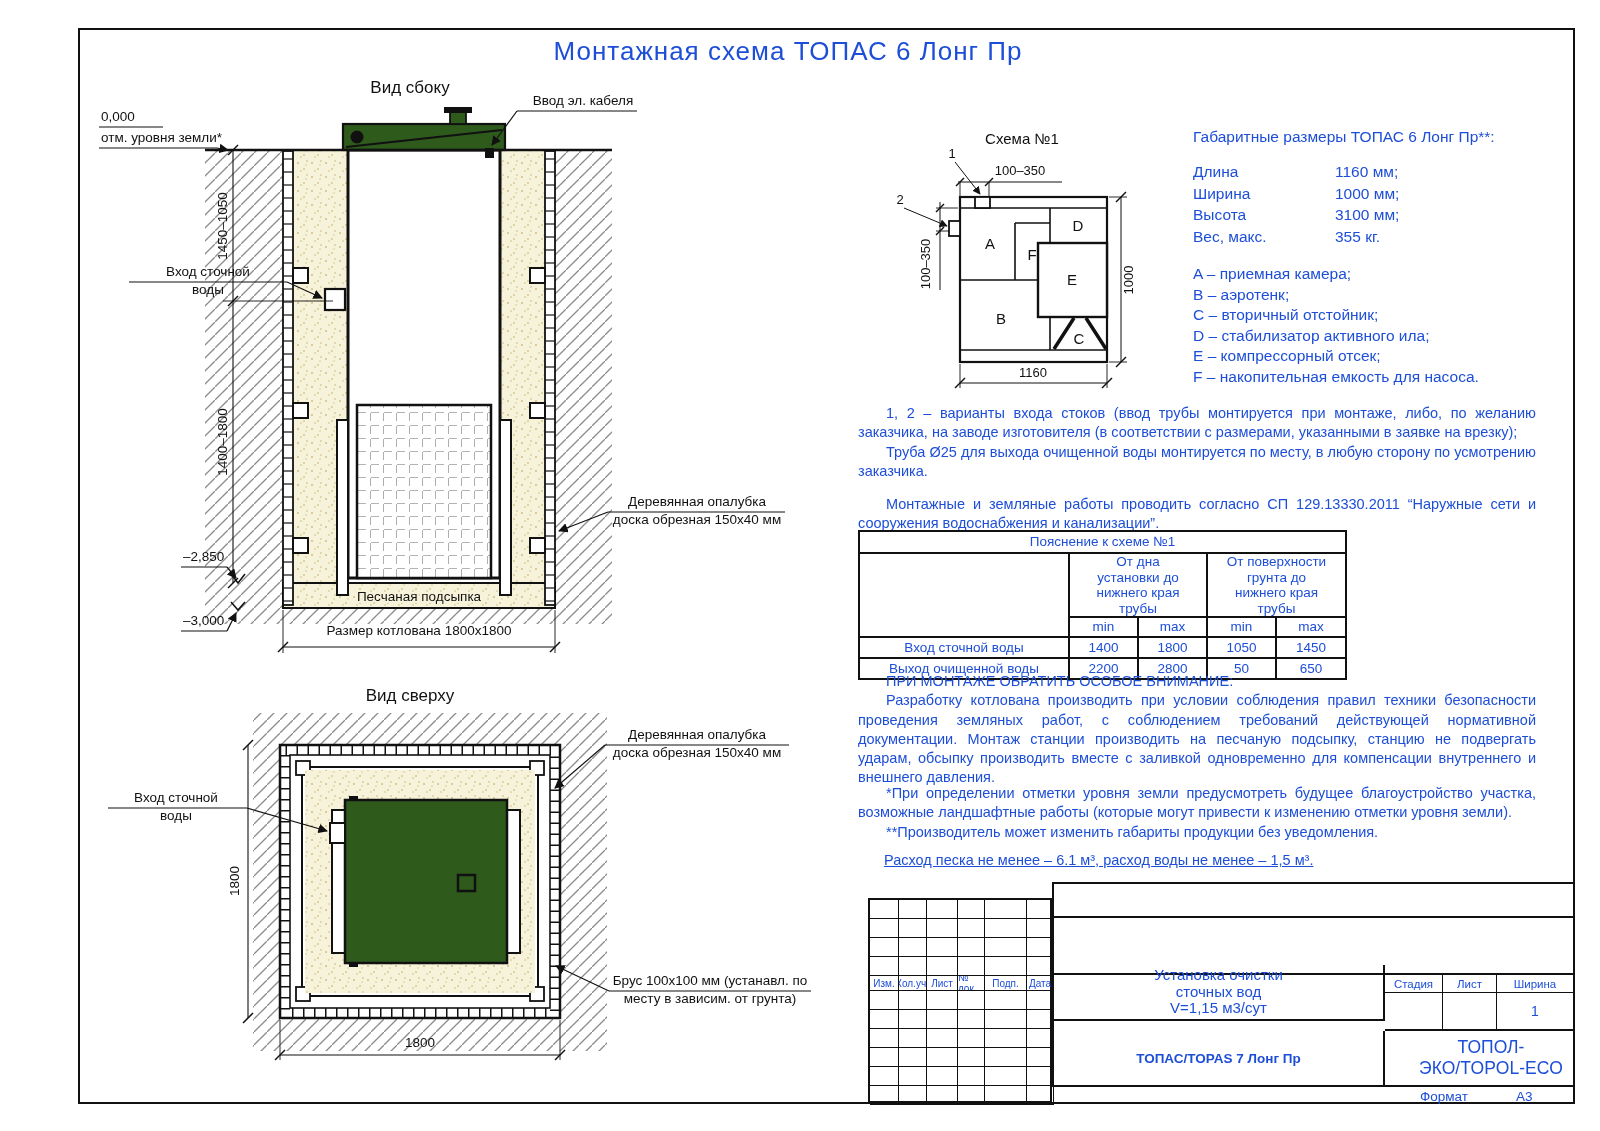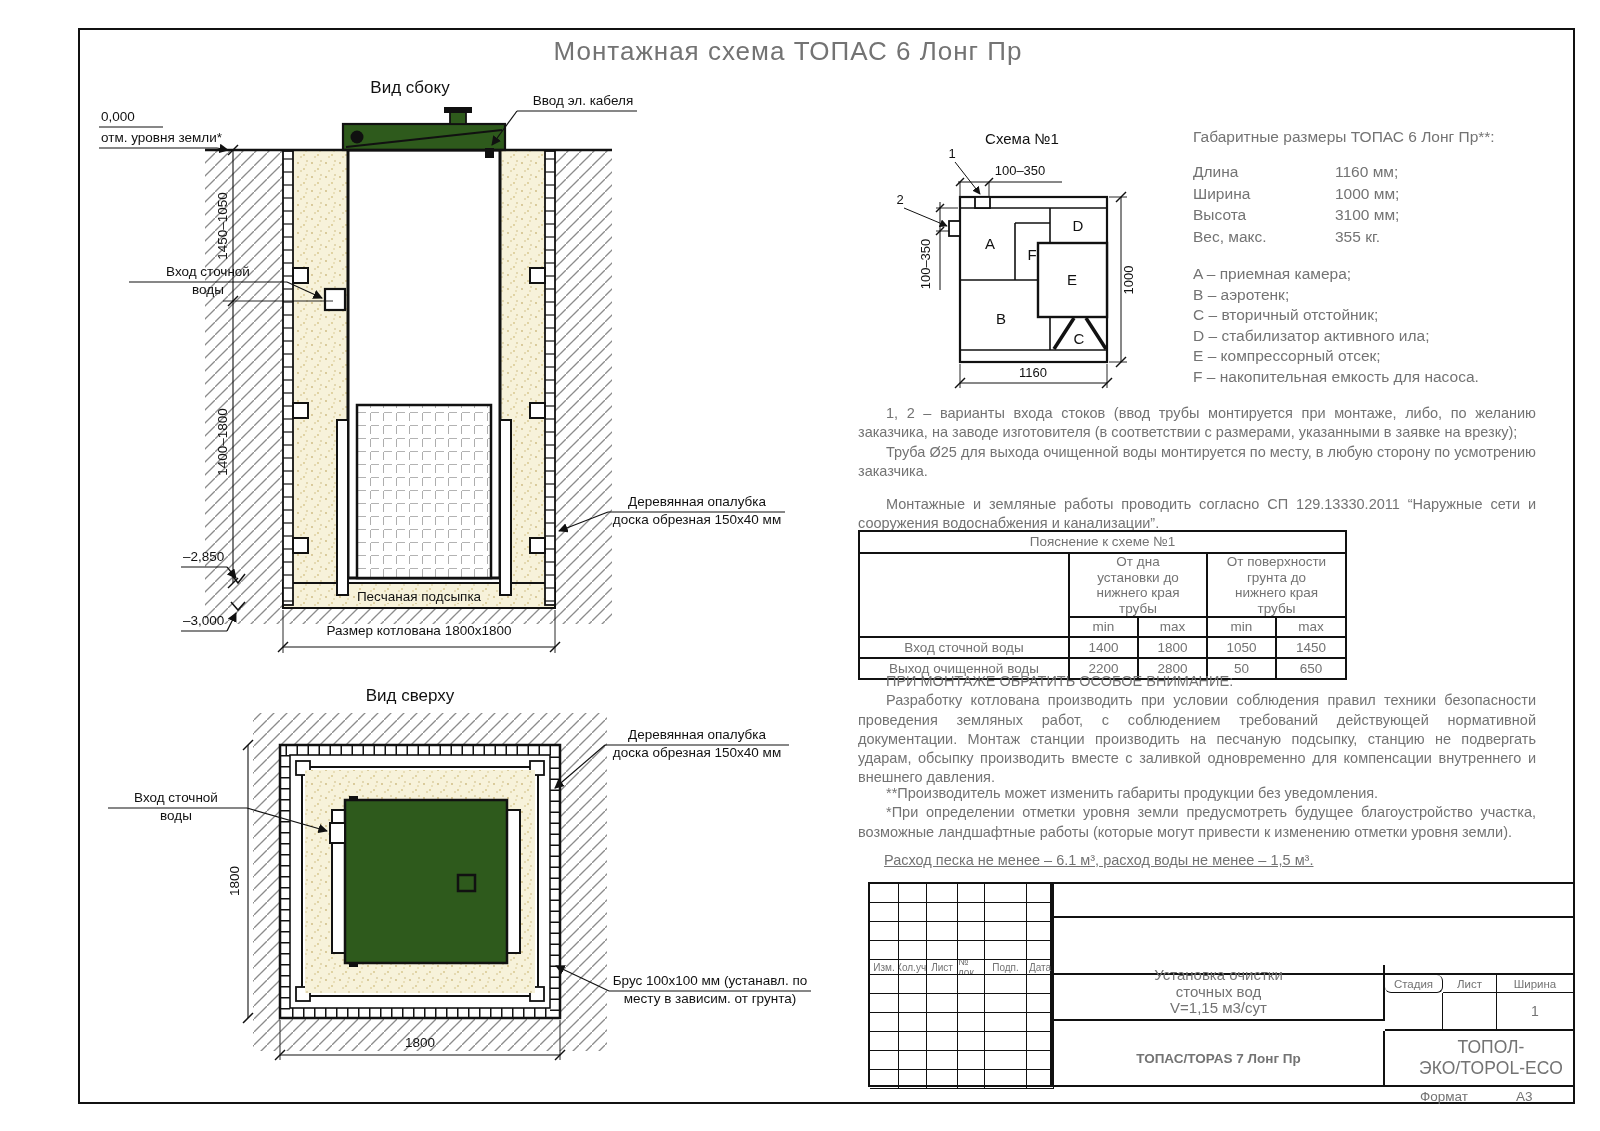--- a/index.html
+++ b/index.html
@@ -1,33 +1,33 @@
 <!DOCTYPE html>
 <html><head>
 <meta charset="utf-8">
 <style>
   html,body{margin:0;padding:0;background:#fff;}
   .sheet-wrap{position:relative;width:1600px;height:1131px;background:#fff;overflow:hidden;
-    font-family:"Liberation Sans",sans-serif;color:#737373;}
+    font-family:"Liberation Sans",sans-serif;color:#1d4ed8;}
   .frame{position:absolute;left:78px;top:28px;width:1493px;height:1072px;border:2px solid #111;}
   .abs{position:absolute;}
   .drawing-title{font-size:26px;letter-spacing:1px;text-align:center;white-space:nowrap;}
   svg text{font-family:"Liberation Sans",sans-serif;fill:#111;}
   .para{font-size:14.5px;line-height:1.33;text-align:justify;}
   .para p{margin:0;text-indent:28px;}
   .spec-row{display:flex;height:21.5px;font-size:15.5px;}
   .spec-row .lbl{width:142px;}
   .legend-line{font-size:15.5px;line-height:20.5px;}
   table.expl{border-collapse:collapse;table-layout:fixed;}
   table.expl td,table.expl th{border:2px solid #111;font-size:13.5px;font-weight:normal;
     text-align:center;vertical-align:middle;padding:0 14px;line-height:1.15;}
   .underlined{text-decoration:underline;}
   
   .stamp{position:absolute;left:868px;top:882px;width:707px;height:205px;}
-  .sgrid{position:absolute;left:0;top:0;width:184px;height:205px;display:grid;
+  .sgrid{position:absolute;left:0;top:16px;width:184px;height:205px;display:grid;
     grid-template-columns:29px 28px 31px 27px 42px 27px;
     grid-template-rows:19px 19px 19px 19px 15px 19px 19px 19px 19px 19px 19px;
     border:2px solid #111;box-sizing:border-box;}
   .sg-cell{border-right:1.5px solid #111;border-bottom:1.5px solid #111;box-sizing:border-box;
     font-size:10px;display:flex;align-items:center;justify-content:center;overflow:hidden;}
   .rpart{position:absolute;left:184px;top:0;width:523px;height:205px;border:2px solid #111;box-sizing:border-box;}
   .rbox{position:absolute;box-sizing:border-box;display:flex;align-items:center;justify-content:center;text-align:center;}
   .fmt{display:flex;gap:48px;font-size:13.5px;}
 </style>
 </head>
@@ -375,22 +375,22 @@
     </tr>
   </tbody>
     </table>
 
   <div class="abs para" style="left:858px;top:672px;width:678px;">
     <p>ПРИ МОНТАЖЕ ОБРАТИТЬ ОСОБОЕ ВНИМАНИЕ:</p>
     <p>Разработку котлована производить при условии соблюдения правил техники безопасности проведения земляных работ, с соблюдением требований действующей нормативной документации. Монтаж станции производить на песчаную подсыпку, станцию не подвергать ударам, обсыпку производить вместе с заливкой одновременно для компенсации внутреннего и внешнего давления.</p>
   </div>
 
   <div class="abs para" style="left:858px;top:784px;width:678px;">
+    <p>*При определении отметки уровня земли предусмотреть будущее благоустройство участка, возможные ландшафтные работы (которые могут привести к изменению отметки уровня земли).</p>
     <p>**Производитель может изменить габариты продукции без уведомления.</p>
-    <p>*При определении отметки уровня земли предусмотреть будущее благоустройство участка, возможные ландшафтные работы (которые могут привести к изменению отметки уровня земли).</p>
   </div>
   <div class="abs underlined" style="left:884px;top:852px;font-size:14.5px;">Расход песка не менее – 6.1 м³, расход воды не менее – 1,5 м³.</div>
 
   <div class="stamp">
     <div class="sgrid">
         <div class="sg-cell"></div>
         <div class="sg-cell"></div>
         <div class="sg-cell"></div>
         <div class="sg-cell"></div>
         <div class="sg-cell"></div>
@@ -457,21 +457,21 @@
         <div class="sg-cell"></div>
       </div>
     <div class="rpart">
       <div class="rbox" style="left:0;top:0;width:519px;height:34px;border-bottom:2px solid #111;"></div>
       <div class="rbox" style="left:0;top:34px;width:519px;height:57px;border-bottom:2px solid #111;"></div>
       <div class="rbox" style="left:0;top:81px;width:331px;height:56px;border-right:2px solid #111;border-bottom:2px solid #111;flex-direction:column;font-size:15px;line-height:1.12;">
         <div>Установка очистки</div>
         <div>сточных вод</div>
         <div>V=1,15 м3/сут</div>
       </div>
-      <div class="rbox" style="left:331px;top:91px;width:58px;height:18px;border-right:1.5px solid #111;border-bottom:1.5px solid #111;font-size:11.5px;border-radius:6px;">Стадия</div>
+      <div class="rbox" style="left:331px;top:91px;width:58px;height:18px;border-right:1.5px solid #111;border-bottom:1.5px solid #111;font-size:11.5px;">Стадия</div>
       <div class="rbox" style="left:389px;top:91px;width:54px;height:18px;border-right:1.5px solid #111;border-bottom:1.5px solid #111;font-size:11.5px;">Лист</div>
       <div class="rbox" style="left:443px;top:91px;width:76px;height:18px;border-bottom:1.5px solid #111;font-size:11.5px;">Ширина</div>
       <div class="rbox" style="left:331px;top:109px;width:58px;height:38px;border-right:1.5px solid #111;border-bottom:2px solid #111;"></div>
       <div class="rbox" style="left:389px;top:109px;width:54px;height:38px;border-right:1.5px solid #111;border-bottom:2px solid #111;"></div>
       <div class="rbox" style="left:443px;top:109px;width:76px;height:38px;border-bottom:2px solid #111;font-size:14px;">1</div>
       <div class="rbox" style="left:0;top:147px;width:331px;height:54px;border-right:2px solid #111;font-size:13.5px;font-weight:bold;">ТОПАС/TOPAS 7 Лонг Пр</div>
       <div class="rbox" style="left:331px;top:147px;width:188px;height:54px;font-size:17.5px;padding-left:24px;">ТОПОЛ-ЭКО/TOPOL-ECO</div>
     </div>
   </div>
 

